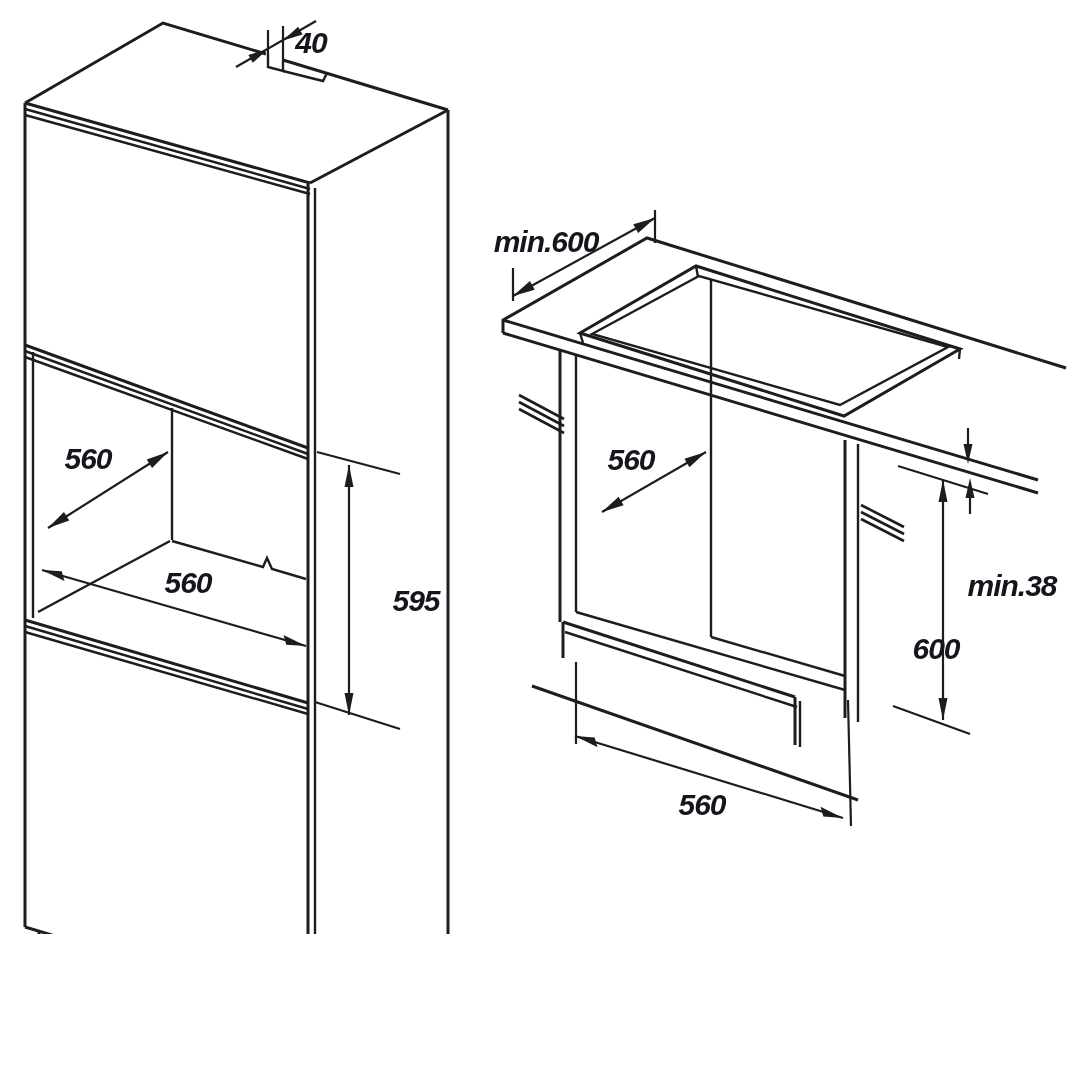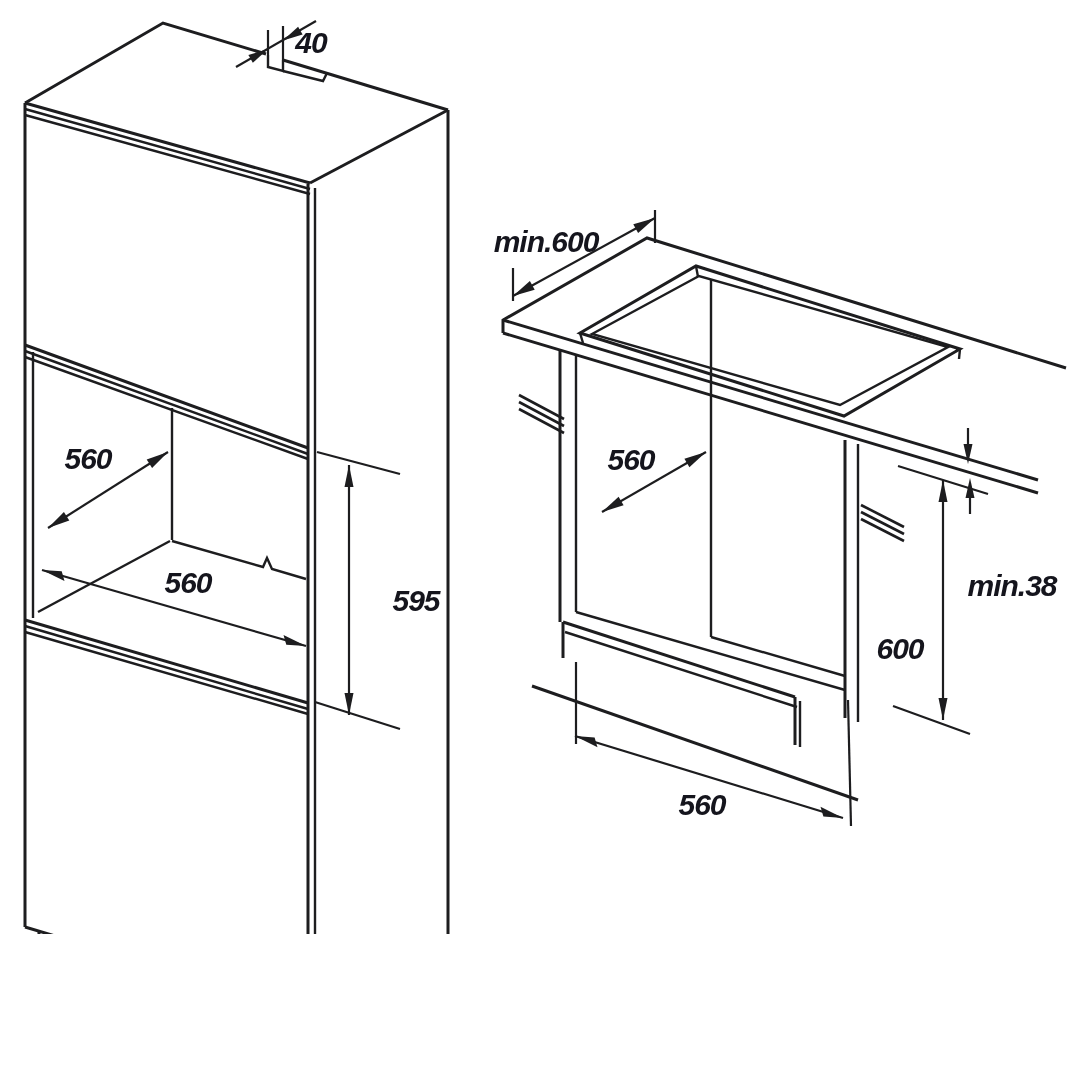--- a/index.html
+++ b/index.html
@@ -180,16 +180,16 @@
   </svg>
 
   <div class="dim-label" style="left:311px;top:43px;">40</div>
   <div class="dim-label" style="left:88px;top:459px;">560</div>
   <div class="dim-label" style="left:188px;top:583px;">560</div>
   <div class="dim-label" style="left:384px;top:601px;margin-left:32px;">595</div>
 
   <div class="dim-label" style="left:546px;top:242px;">min.600</div>
   <div class="dim-label" style="left:631px;top:460px;">560</div>
   <div class="dim-label" style="left:1012px;top:586px;">min.38</div>
-  <div class="dim-label" style="left:900px;top:649px;">600</div>
+  <div class="dim-label" style="left:936px;top:649px;">600</div>
   <div class="dim-label" style="left:702px;top:805px;">560</div>
 
 </div>
 
 </body></html>

